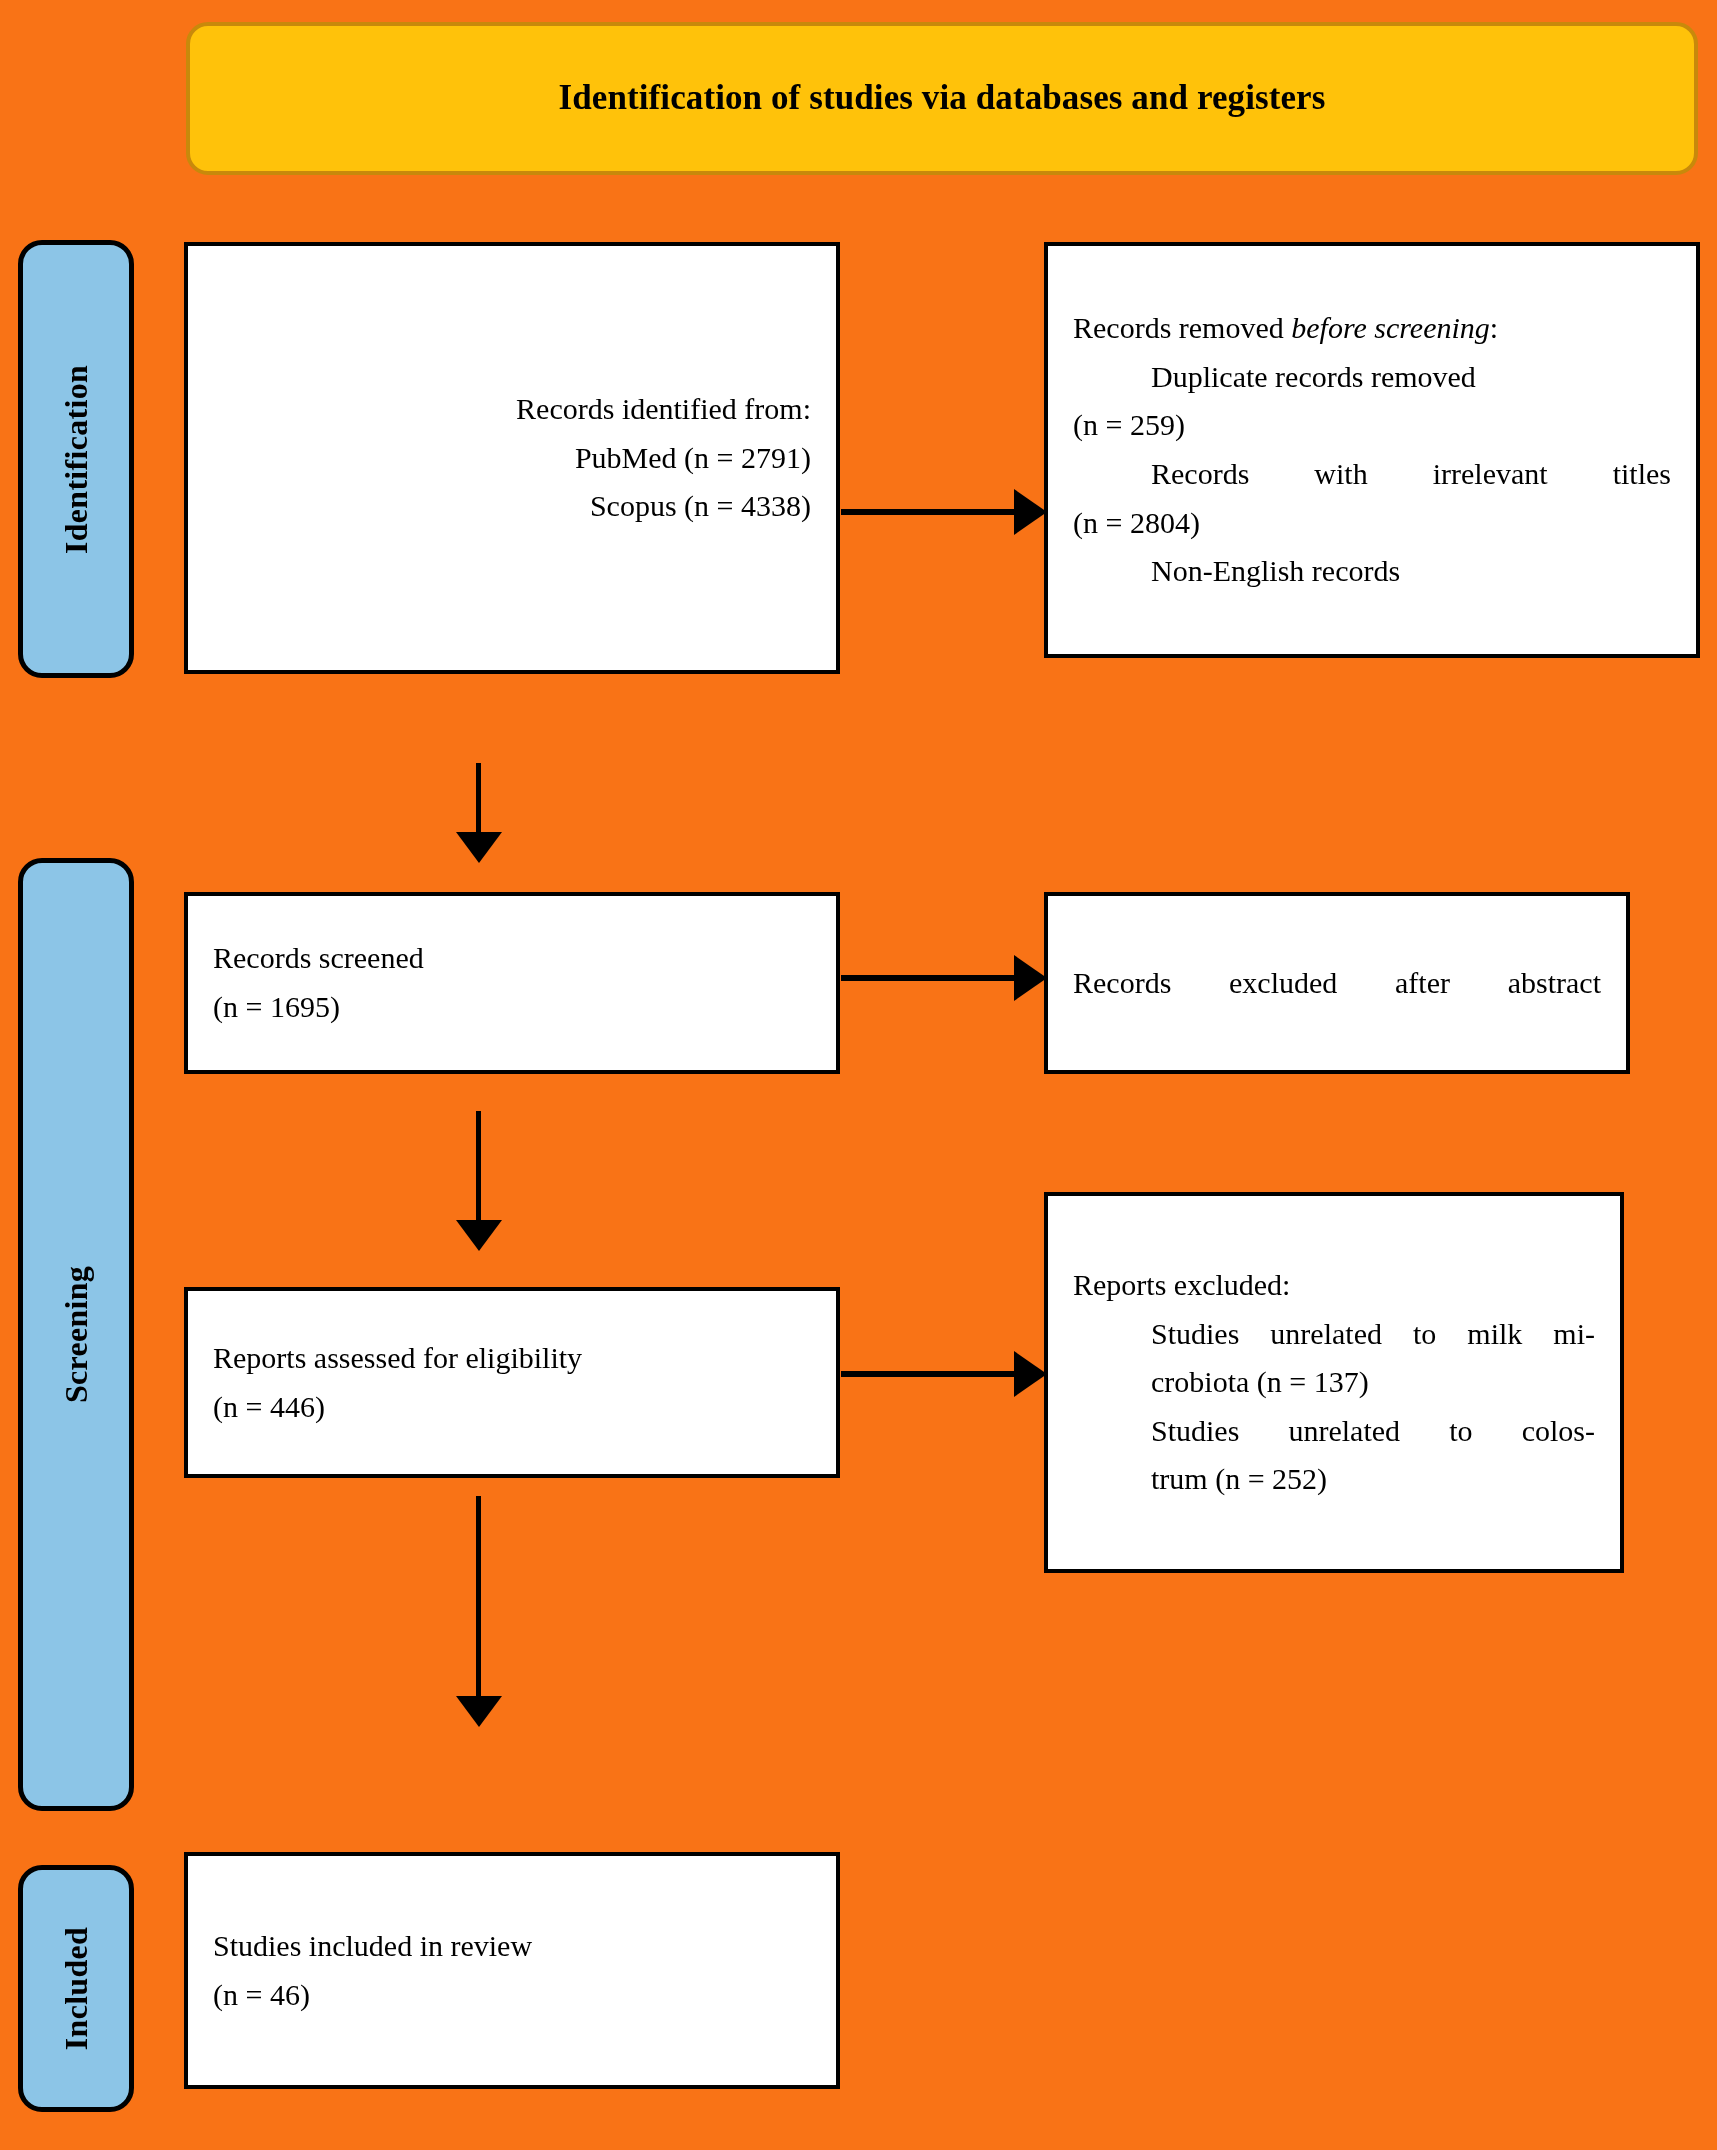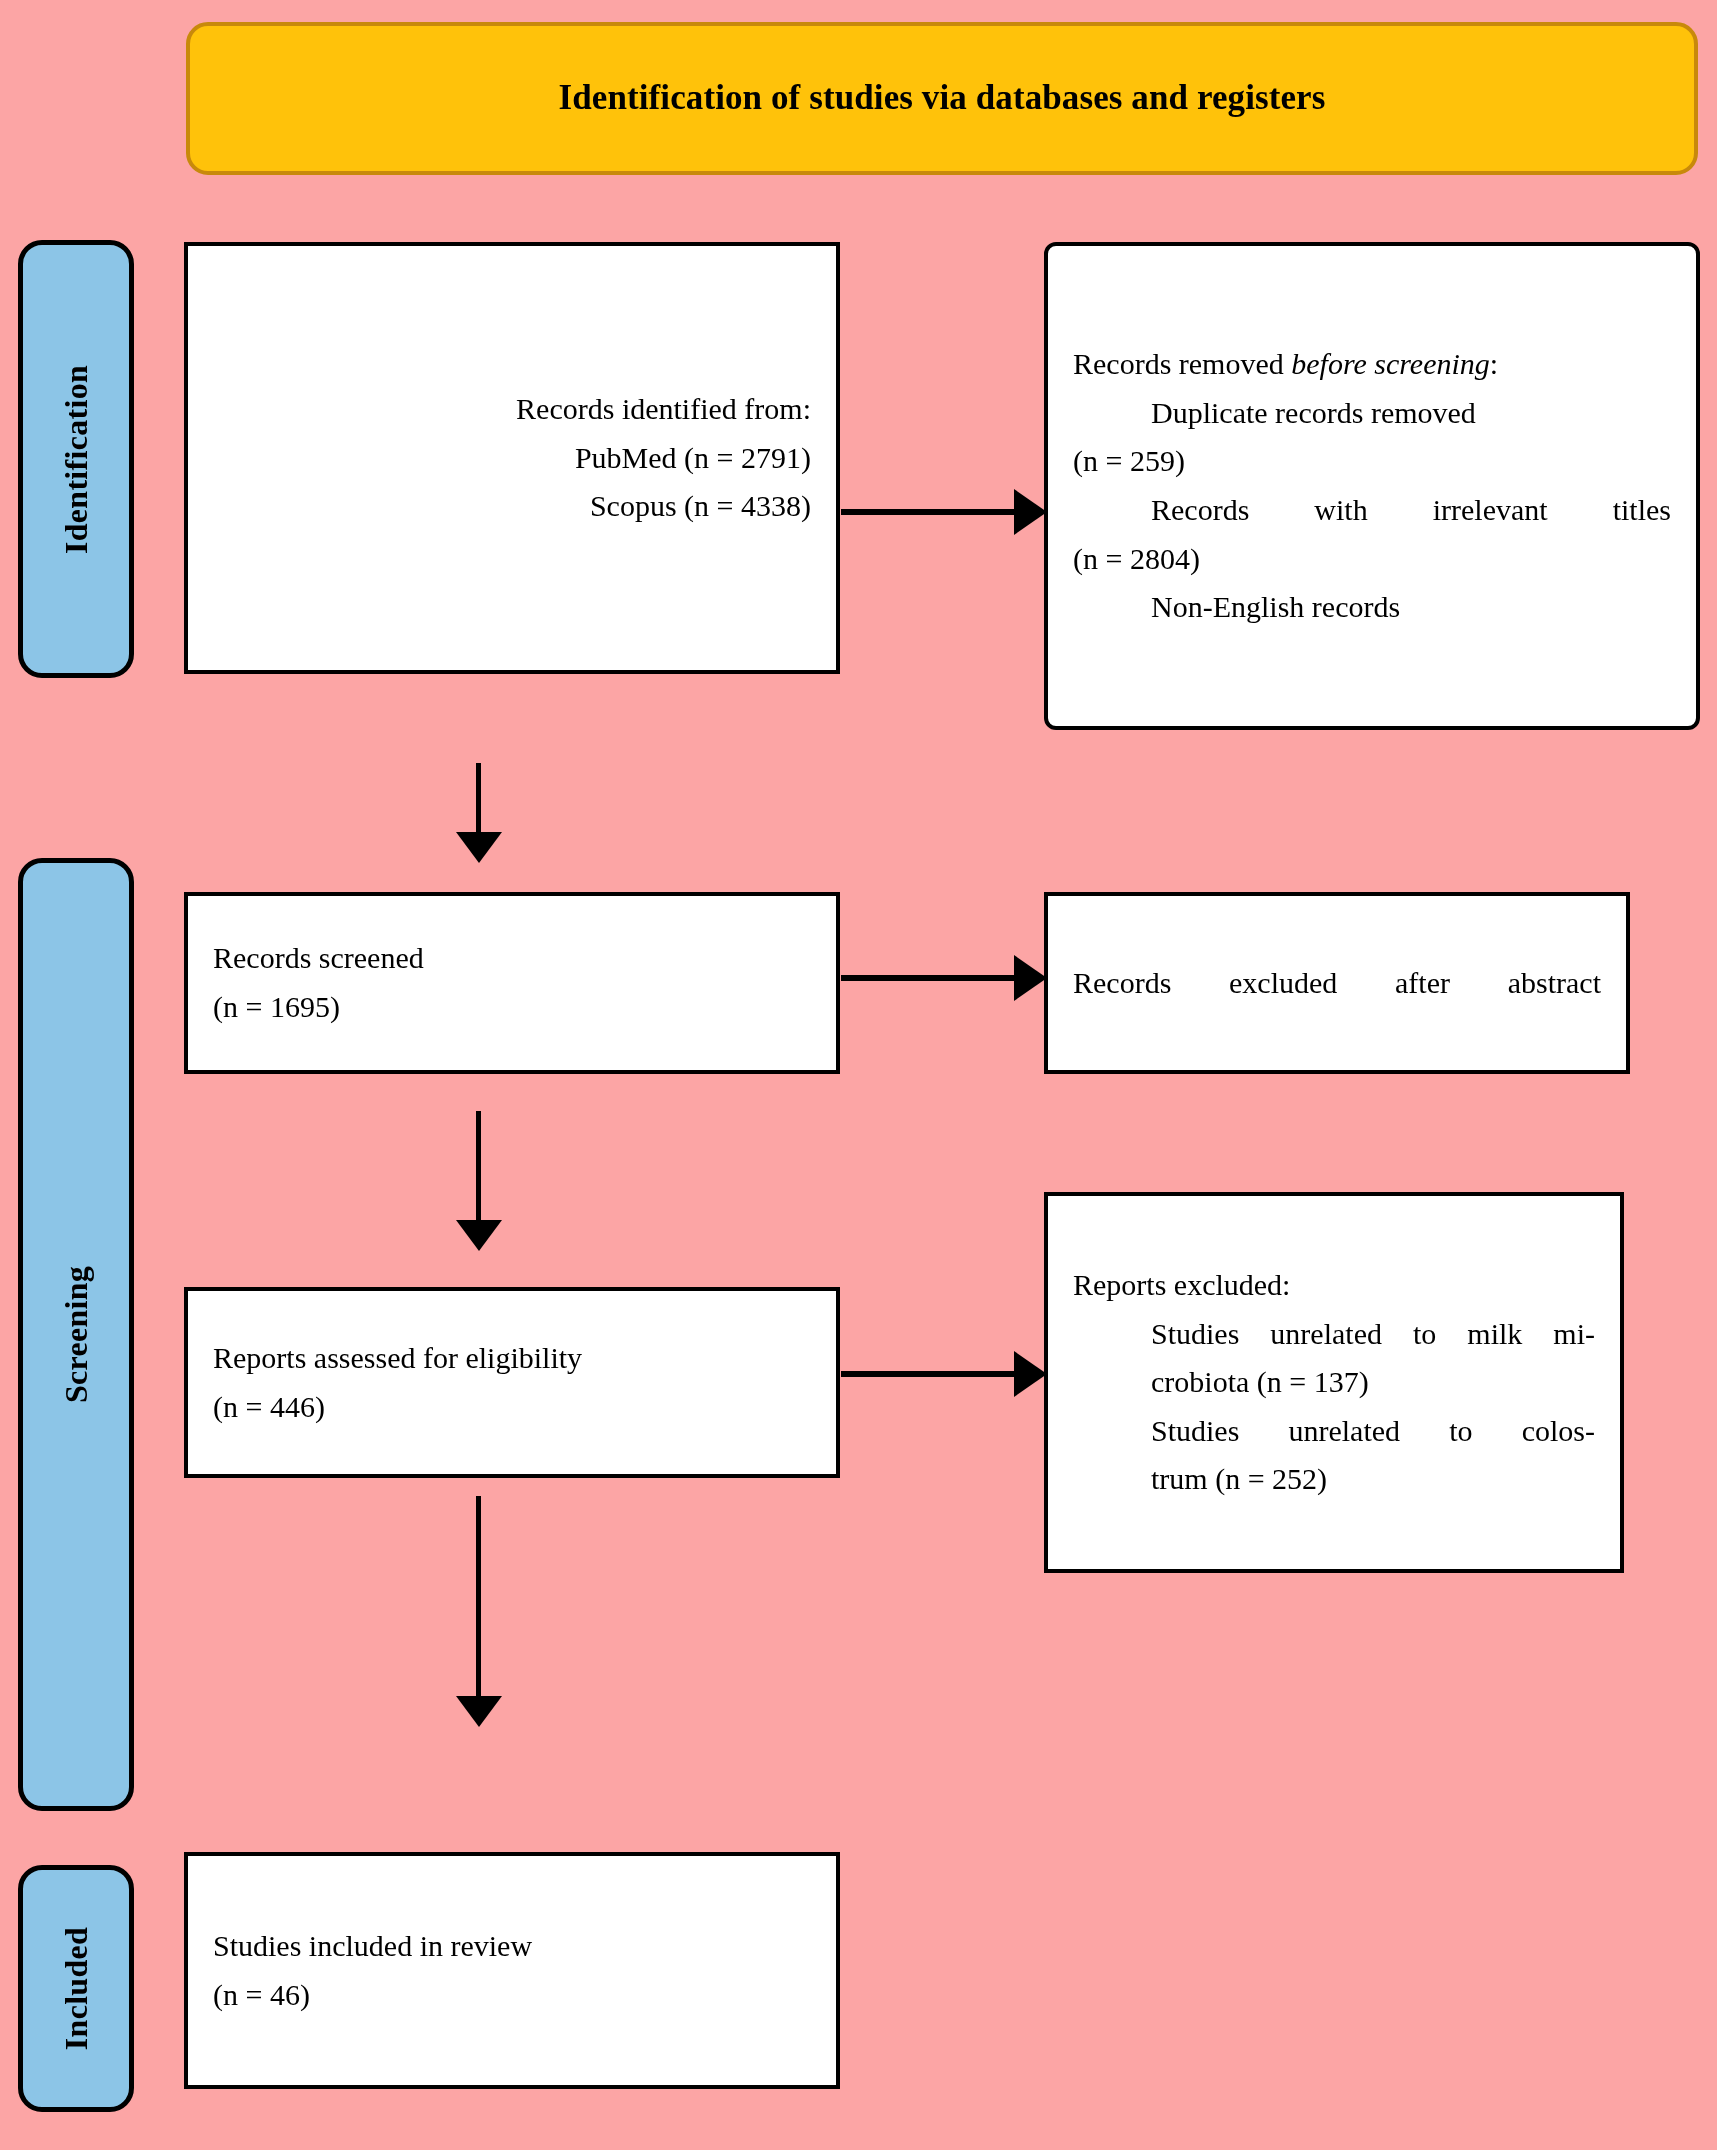--- a/index.html
+++ b/index.html
@@ -6,21 +6,21 @@
   html, body {
     margin: 0;
     padding: 0;
     background: #ffffff;
   }
 
   #page {
     position: relative;
     width: 1718px;
     height: 2151px;
-    background: #fca5a5;
+    background: #f97316;
     font-family: "Liberation Serif", "DejaVu Serif", serif;
     overflow: hidden;
   }
 
   
   .banner {
     position: absolute;
     left: 186px;
     top: 22px;
     width: 1512px;
@@ -85,21 +85,21 @@
   .box p.indent { padding-left: 78px; }
   .box p.just   { text-align: justify; text-align-last: justify; }
   .box p.just-ind {
     padding-left: 78px;
     text-align: justify;
     text-align-last: justify;
   }
   .ital { font-style: italic; }
 
   #box-identified  { left: 184px;  top: 242px;  width: 656px; height: 432px; align-items: flex-end; }
-  #box-removed     { left: 1044px; top: 242px;  width: 656px; height: 488px; border-radius: 12px; }
+  #box-removed     { left: 1044px; top: 242px;  width: 656px; height: 416px; }
   #box-screened    { left: 184px;  top: 892px; width: 656px; height: 182px; }
   #box-excluded    { left: 1044px; top: 892px; width: 586px; height: 182px; }
   #box-eligibility { left: 184px;  top: 1287px; width: 656px; height: 191px; }
   #box-reports-ex  { left: 1044px; top: 1192px; width: 580px; height: 381px; }
   #box-included    { left: 184px;  top: 1808px; width: 656px; height: 237px; margin-top: 44px; }
 
   
   .arrow-h, .arrow-v { position: absolute; }
 
   .arrow-h .shaft {

